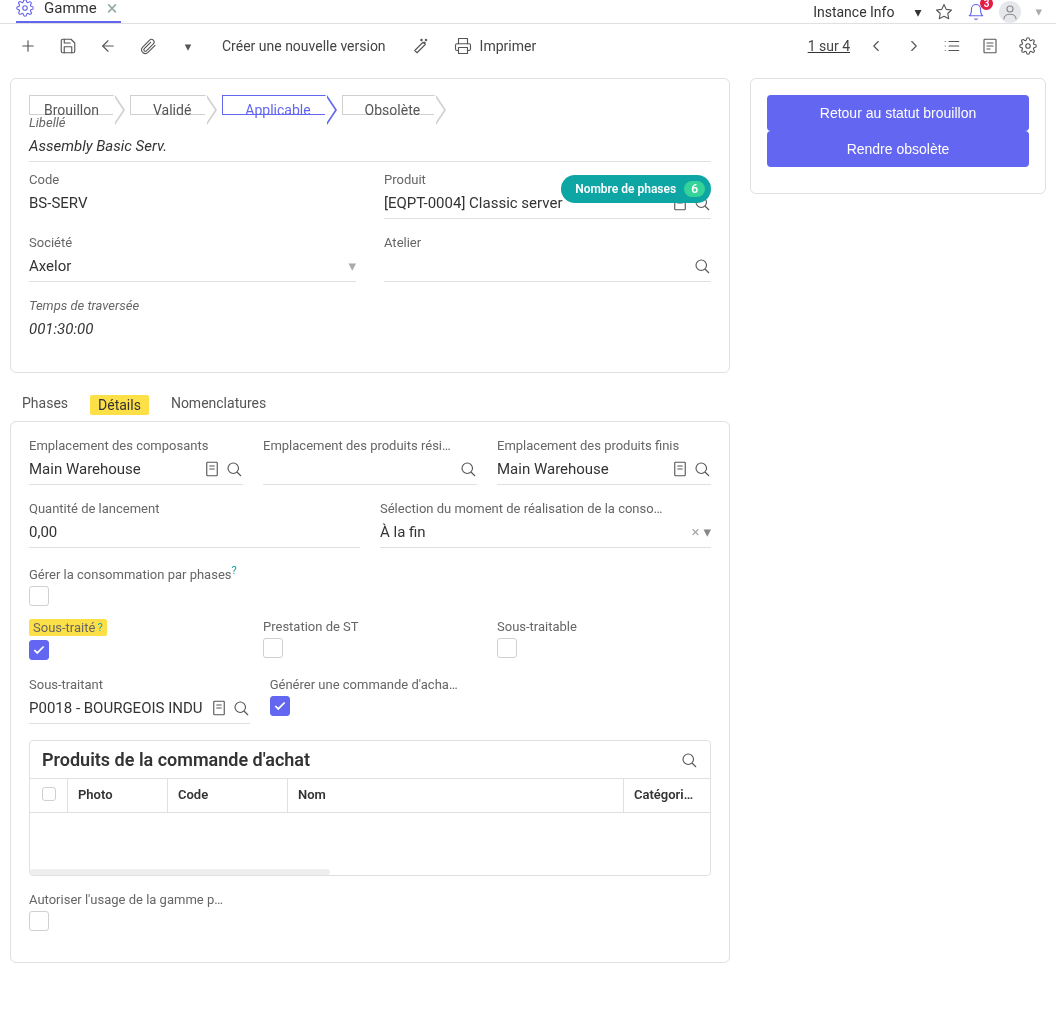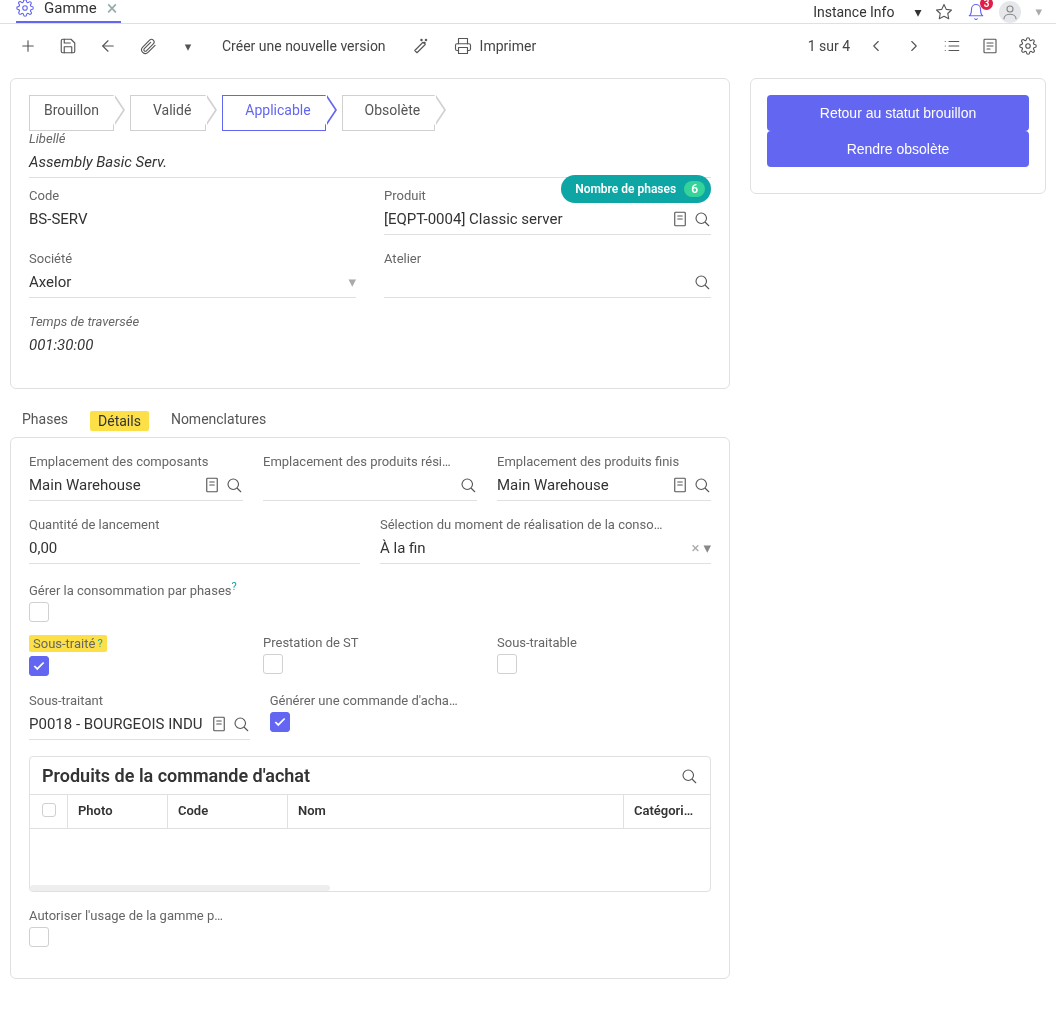--- a/index.html
+++ b/index.html
@@ -22,32 +22,32 @@
 .tab-close { color: #9aa; cursor: pointer; font-size: 20px; }
 .tabbar-right { margin-left: auto; display: flex; align-items: center; gap: 14px; padding-right: 14px; }
 .instance-dd { font-size: 14px; color: #333; display: flex; align-items: center; gap: 20px; }
 .bell { position: relative; }
 .bell-badge { position: absolute; top: -6px; right: -8px; background: #e11d48; color: #fff; font-size: 10px; border-radius: 8px; padding: 1px 4px; font-weight: 600; }
 
 
 .toolbar { display: flex; align-items: center; height: 44px; padding: 0 10px; gap: 4px; }
 .tb-btn { width: 36px; height: 36px; display: flex; align-items: center; justify-content: center; color: #555; cursor: pointer; }
 .tb-text { padding: 0 12px; color: #444; font-size: 14px; cursor: pointer; display: flex; align-items: center; gap: 8px; }
-.tb-right { margin-left: auto; display: flex; align-items: center; gap: 2px; }
+.tb-right { margin-left: auto; display: flex; align-items: center; gap: 2px; text-decoration: underline; }
 .pager-label { font-size: 14px; color: #444; margin: 0 6px; }
 
 
 .bodywrap { display: flex; gap: 20px; padding: 10px; }
 .left { flex: 0 0 720px; }
 .right { flex: 1; }
 .card { border: 1px solid var(--border); border-radius: 6px; padding: 16px 18px 18px; }
 
 .chevrons-row {display:flex;align-items:center;}
 .chev-poly {
-  height:36px; line-height:28px; padding:0 14px; border:1.5px solid var(--border-dark); color:#555;
+  height:20px; line-height:28px; padding:0 14px; border:1.5px solid var(--border-dark); color:#555;
   font-size:14px; margin-right:16px; position:relative; background:#fff;
 }
 .chev-poly::after{
   content:''; position:absolute; right:-10px; top:-1.5px; width:0;height:0;
   border-top:15px solid transparent; border-bottom:15px solid transparent;
   border-left:10px solid #fff;
 }
 .chev-poly::before{
   content:''; position:absolute; right:-12px; top:-1.5px; width:0;height:0;
   border-top:15px solid transparent; border-bottom:15px solid transparent;

